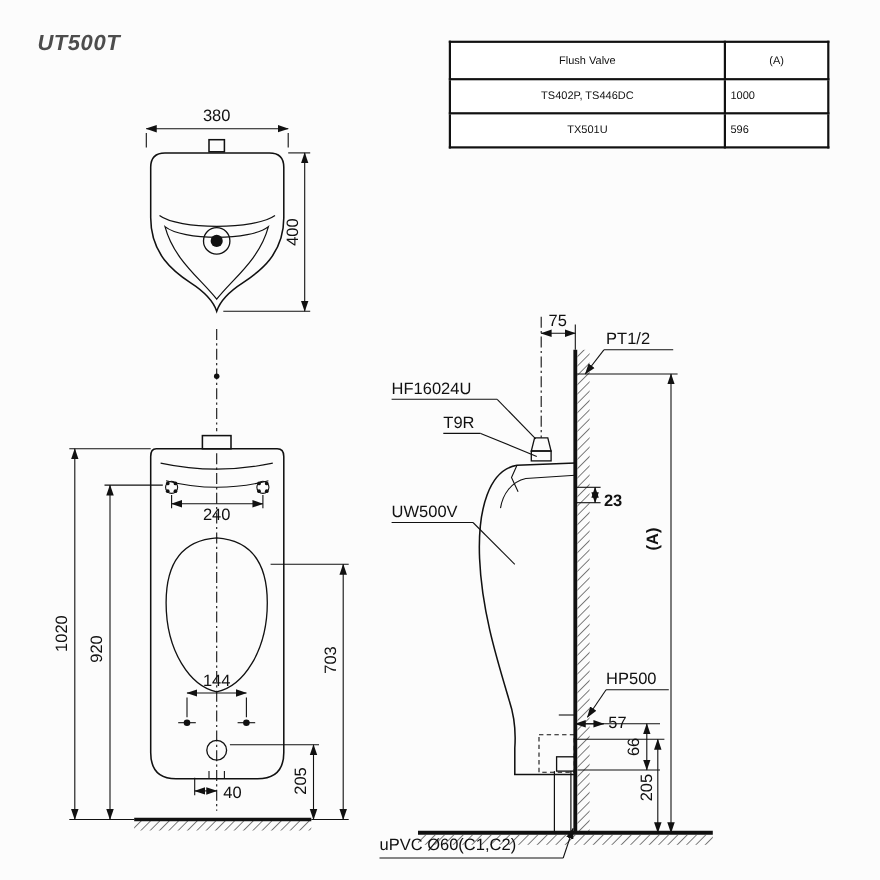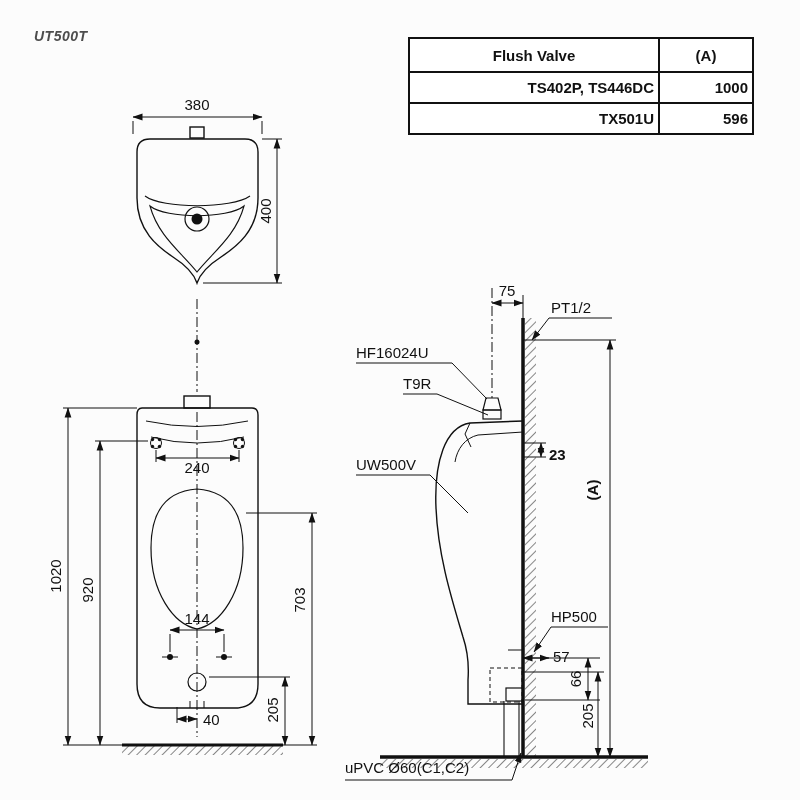--- a/index.html
+++ b/index.html
@@ -1,27 +1,27 @@
 <!DOCTYPE html>
 <html><head>
 <meta charset="utf-8">
 <style>
   html,body{margin:0;padding:0;}
   body{width:800px;height:800px;background:#fcfcfc;position:relative;overflow:hidden;
        font-family:"Liberation Sans",sans-serif;color:#111;}
   .canvas{position:absolute;left:0;top:0;}
-  .title{position:absolute;left:34px;top:28px;font-size:14px;font-style:italic;
+  .title{position:absolute;left:34px;top:28px;font-size:20px;font-style:italic;
          font-weight:bold;color:#4d4d4d;letter-spacing:.5px;}
   table.spec{position:absolute;left:408px;top:37px;border-collapse:collapse;
-             font-size:15px;background:#fff;font-weight:bold;}
+             font-size:10px;background:#fff;}
   table.spec td{border:2px solid #111;height:29px;padding:0 4px;}
   table.spec tr.hdr td{height:32px;text-align:center;}
   td.c1{width:240px;}
-  td.c2{width:84px;text-align:right;}
-  td.name{text-align:right;padding-left:7px;}
+  td.c2{width:84px;text-align:left;}
+  td.name{text-align:center;padding-left:7px;}
   svg text{font-family:"Liberation Sans",sans-serif;font-size:15px;fill:#111;stroke:none;}
 </style>
 </head>
 <body>
 
 <div class="title">UT500T</div>
 
 <table class="spec">
   <tbody>
       <tr class="hdr">

